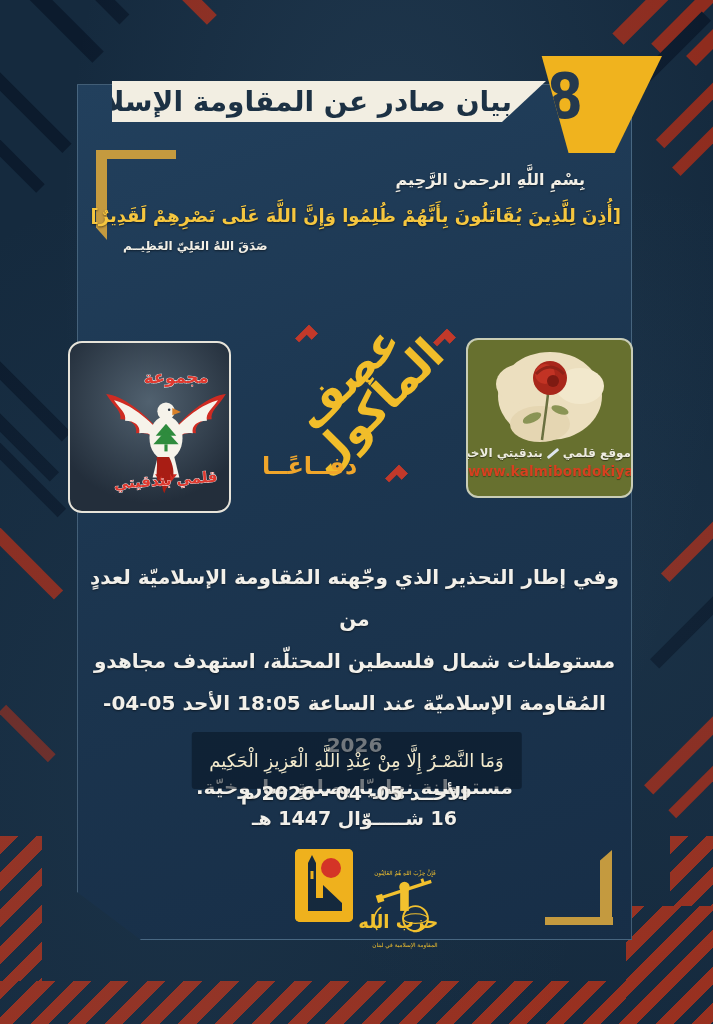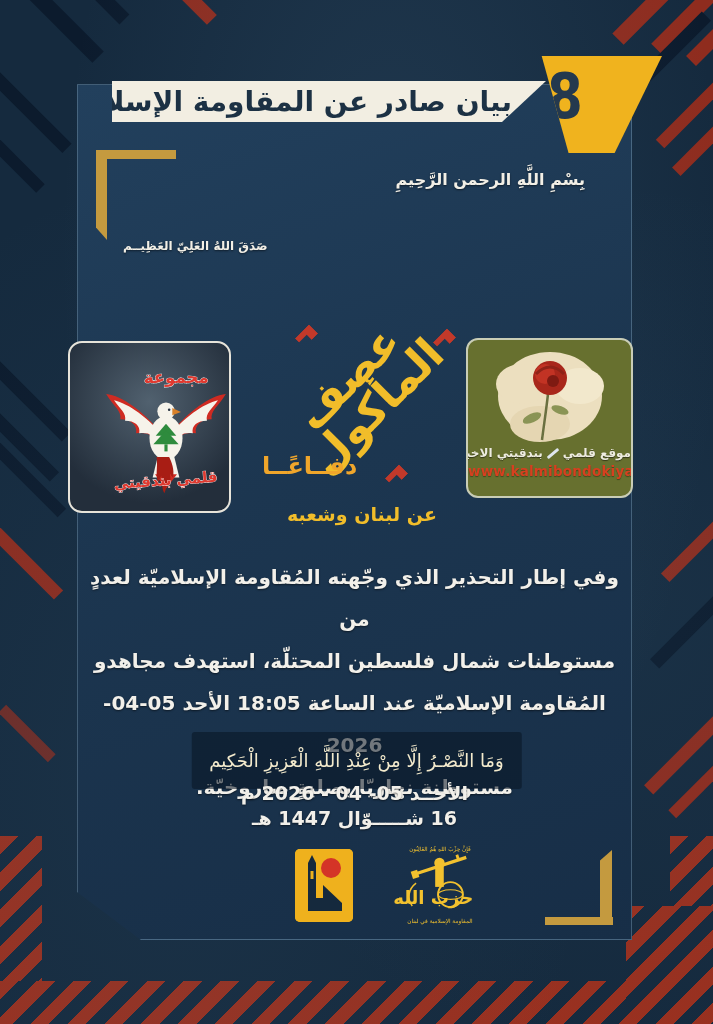--- a/index.html
+++ b/index.html
@@ -183,21 +183,21 @@
     line-height:25px; text-shadow:0 1px 2px rgba(0,0,0,.5);
   }
 
   
   .media-logo{
     position:absolute; z-index:5; left:295px; top:849px; width:58px; height:73px;
     background:#efb11d; border-radius:5px; overflow:hidden;
   }
   .media-logo svg{ width:100%; height:100%; display:block; }
   .hezb-logo{
-    position:absolute; z-index:5; left:358px; top:843px; width:92px; height:84px;margin-left:35px;
+    position:absolute; z-index:5; left:358px; top:867px; width:92px; height:84px;
   }
   .hezb-logo svg{ width:100%; height:100%; display:block; }
 </style>
 </head>
 <body>
 
 <div class="poster">
 
   <div class="bar navy r45 tl1"></div>
   <div class="bar navy r45 tl2"></div>
@@ -233,20 +233,21 @@
   <div class="bracket br-br-v"></div>
 
   <div class="badge18">
     <span class="num">18</span>
   </div>
   <div class="banner">
     <span class="title">بيان صادر عن المقاومة الإسلاميّة</span>
   </div>
 
   <div class="basmala">بِسْمِ اللَّهِ الرحمن الرَّحِيمِ</div>
+  <div class="verse">[أُذِنَ لِلَّذِينَ يُقَاتَلُونَ بِأَنَّهُمْ ظُلِمُوا وَإِنَّ اللَّهَ عَلَى نَصْرِهِمْ لَقَدِيرٌ]</div>
   <div class="tasdiq">صَدَقَ اللهُ العَلِيّ العَظِيــم</div>
 
   <div class="dove-logo">
     <svg viewBox="0 0 160 172">
 
       <path d="M80 100 C52 66 24 46 4 44 C14 60 24 66 22 76 C36 76 44 84 42 94 C54 92 66 96 68 106 Z" fill="#cf2b22"></path>
       <path d="M80 100 C108 66 136 46 156 44 C146 60 136 66 138 76 C124 76 116 84 118 94 C106 92 94 96 92 106 Z" fill="#cf2b22"></path>
 
       <path d="M80 102 C58 74 32 56 14 52 C22 64 30 68 28 78 C40 78 48 84 46 94 C56 92 66 96 70 106 Z" fill="#f6f3ea"></path>
       <path d="M80 102 C102 74 128 56 146 52 C138 64 130 68 132 78 C120 78 112 84 114 94 C104 92 94 96 90 106 Z" fill="#f6f3ea"></path>
@@ -272,21 +273,20 @@
 
   <div class="emblem">
     <div class="kufic">
       <span>عصف</span>
       <span>المأكول</span>
     </div>
     <div class="accent accent-a"></div>
     <div class="accent accent-b"></div>
     <div class="accent accent-c"></div>
     <div class="emblem-sub1">دفــاعًــا</div>
-    <div class="emblem-sub2">عن لبنان وشعبه</div>
   </div>
 
   <div class="site-logo">
     <svg width="160" height="104" viewBox="0 0 160 104">
       <ellipse cx="80" cy="52" rx="52" ry="44" fill="#ecdfbf"></ellipse>
       <ellipse cx="52" cy="40" rx="26" ry="20" fill="#ecdfbf"></ellipse>
       <ellipse cx="110" cy="42" rx="24" ry="18" fill="#f2e8cc"></ellipse>
       <ellipse cx="70" cy="80" rx="30" ry="18" fill="#e5d6b2"></ellipse>
       <path d="M78 50 C76 68 74 80 72 96" stroke="#6a7040" stroke-width="2.5" fill="none"></path>
       <ellipse cx="62" cy="74" rx="10" ry="4.5" fill="#8a9455" transform="rotate(-25 62 74)"></ellipse>

